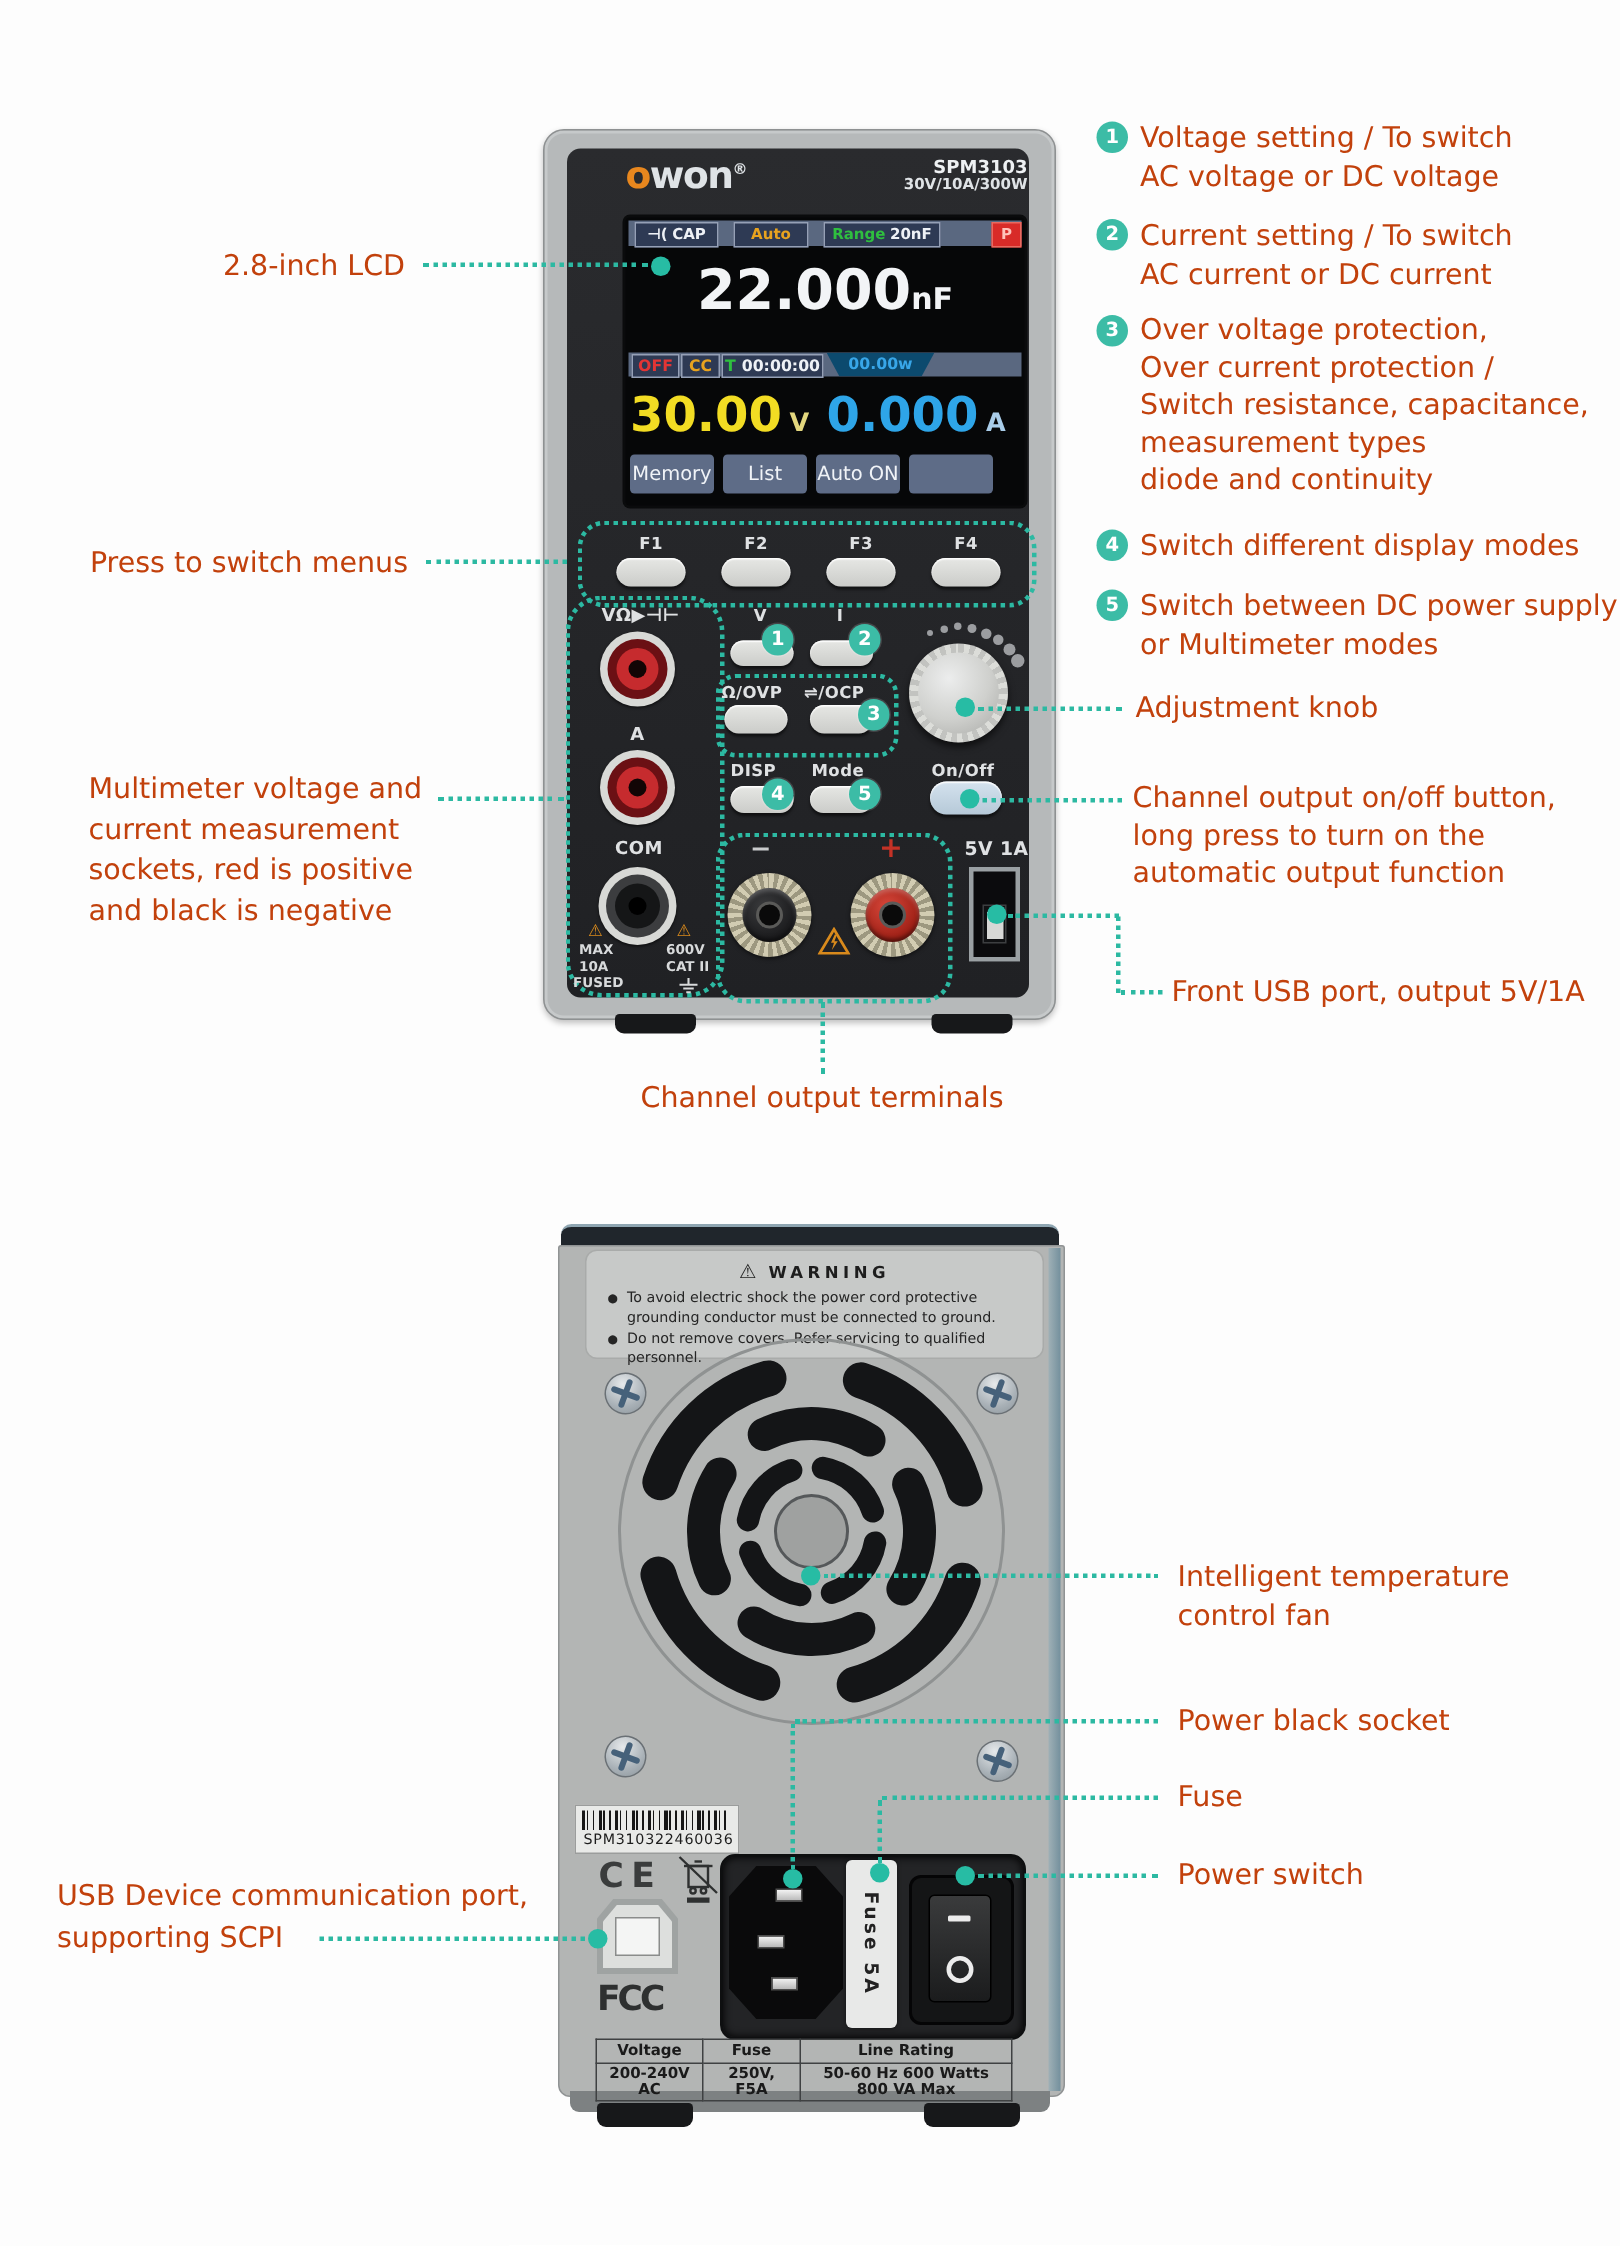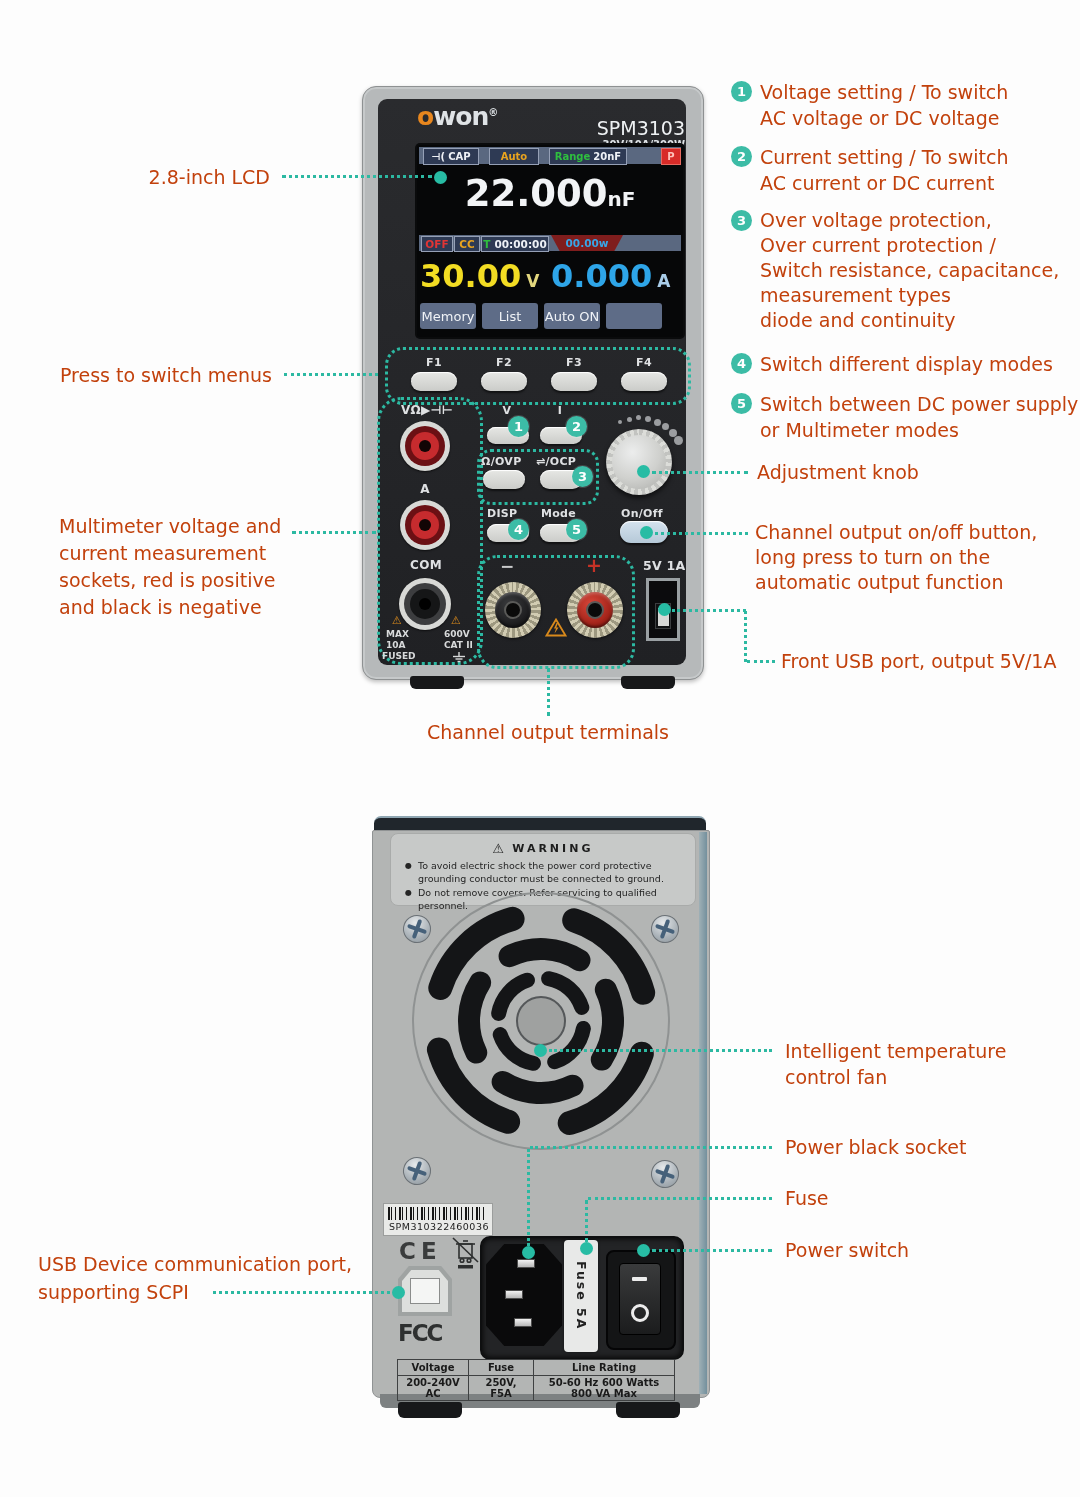--- a/index.html
+++ b/index.html
@@ -112,21 +112,21 @@
 
   <div class="frame" style="left:362px;top:86px;width:340px;height:592px;"></div>
   <div class="foot" style="left:410px;top:676px;width:54px;height:13px;"></div>
   <div class="foot" style="left:621px;top:676px;width:54px;height:13px;"></div>
   <div class="front-panel" style="left:378px;top:99px;width:308px;height:566px;"></div>
 
   <div class="abs" style="left:417px;top:102px;font-size:25px;font-weight:bold;letter-spacing:-1px;">
     <span style="color:#E8871E;">o</span><span style="color:#dfe3e6;">won</span><span style="color:#dfe3e6;font-size:10px;vertical-align:super;letter-spacing:0;">®</span>
   </div>
   <div class="abs" style="left:545px;top:104px;width:140px;text-align:right;color:#eef1f3;">
-    <div style="font-size:19px;font-weight:normal;margin-top:13px;">SPM3103</div>
+    <div style="font-size:12px;font-weight:bold;">SPM3103</div>
     <div style="font-size:10px;font-weight:bold;color:#dfe3e6;">30V/10A/300W</div>
   </div>
 
   <div class="lcd" style="left:417px;top:145px;width:266px;height:192px;"></div>
   <div class="lcdbar" style="left:419px;top:147px;width:262px;height:17px;"></div>
   <div class="lcdbox" style="left:423px;top:148px;width:54px;height:15px;">
     <span>⊣(</span>
       <span>CAP</span>
   </div>
   <div class="lcdbox" style="left:489px;top:148px;width:48px;height:15px;color:#E8A31F;">
@@ -148,21 +148,21 @@
   <div class="lcdbox" style="left:421px;top:236px;width:30px;height:14px;color:#E23535;font-size:10.5px;">
       <span>OFF</span>
     </div>
   <div class="lcdbox" style="left:454px;top:236px;width:24px;height:14px;color:#E8A31F;font-size:10.5px;">
       <span>CC</span>
     </div>
   <div class="lcdbox" style="left:481px;top:236px;width:66px;height:14px;font-size:10.5px;gap:4px;">
     <span style="color:#2FBF3F;">T</span>
       <span>00:00:00</span>
   </div>
-  <div class="abs" style="left:551px;top:235px;width:72px;height:16px;background:#7f1d1d;clip-path:polygon(0 0,100% 0,88% 100%,12% 100%);
+  <div class="abs" style="left:551px;top:235px;width:72px;height:16px;background:#0c4a6e;clip-path:polygon(0 0,100% 0,88% 100%,12% 100%);
        display:flex;align-items:center;justify-content:center;color:#38A6E8;font-size:10.5px;font-weight:bold;">
     <span>00.00w</span>
   </div>
 
   <div class="abs" style="left:420px;top:257px;">
     <span style="font-size:32px;font-weight:bold;color:#F2DC23;">30.00</span>
     <span style="font-size:17px;font-weight:bold;color:#e3d77e;">V</span>
   </div>
   <div class="abs" style="left:551px;top:257px;">
     <span style="font-size:32px;font-weight:bold;color:#2EA5E8;">0.000</span>

